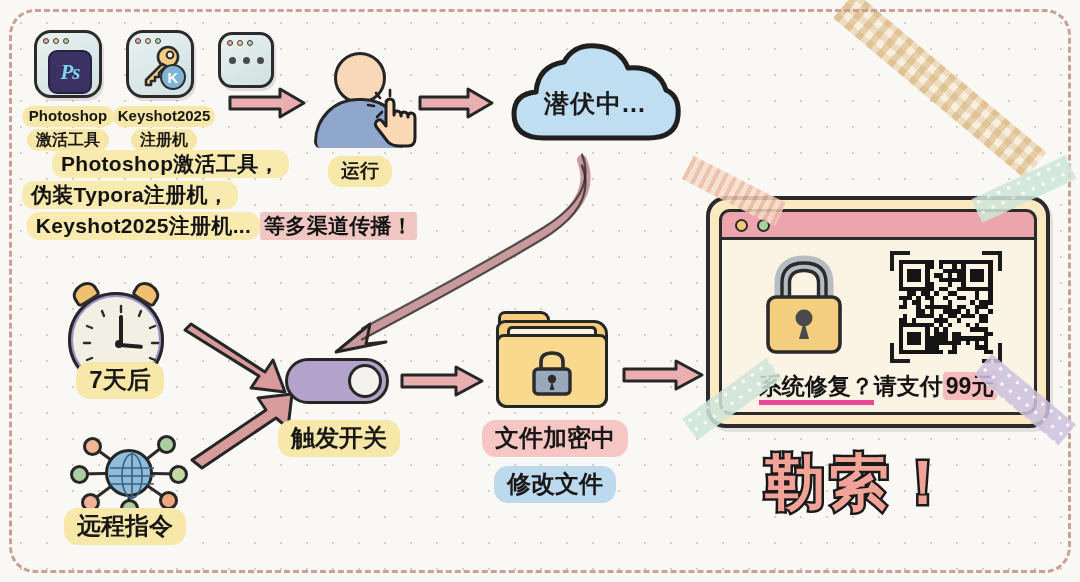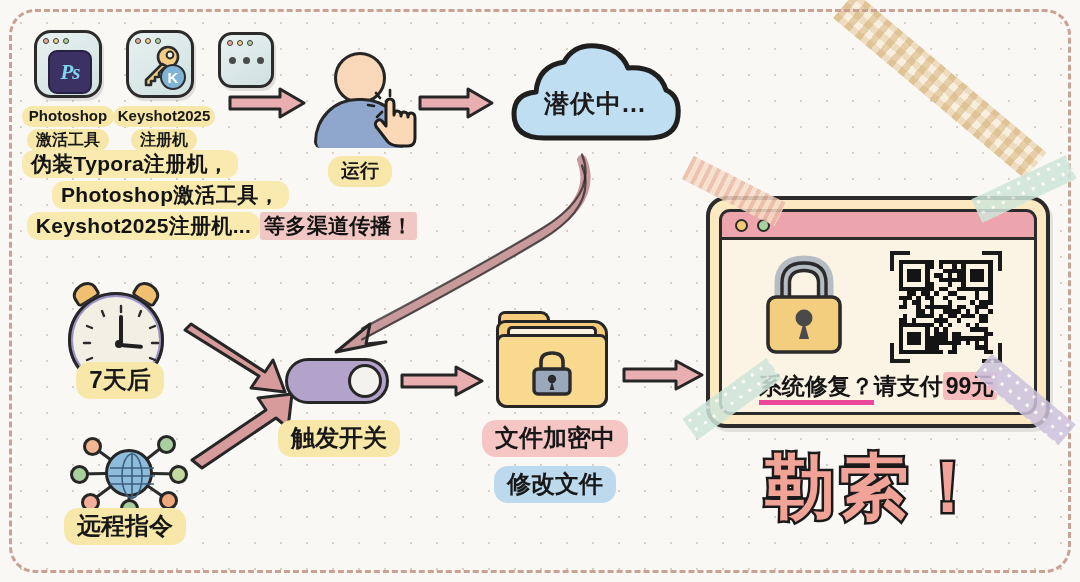--- a/index.html
+++ b/index.html
@@ -185,21 +185,21 @@
   #ransom-caption {
     position:absolute; left:0; right:0; bottom:10px; text-align:center;
     font-size:23px; font-weight:bold; color:#141414; white-space:nowrap;
   }
   .uline { border-bottom:5px solid #ec4899; padding-bottom:1px; }
   .amount-hl { background:#f6bcbd; border-radius:4px; padding:1px 3px; }
 
   
   #ransom-word {
     position:absolute; left:765px; top:452px;
-    font-size:70px; font-weight:bold; line-height:1;
+    font-size:60px; font-weight:bold; line-height:1;
     color:#f0a396;
     -webkit-text-stroke:5px #1a1a1a;
     paint-order:stroke fill;
     letter-spacing:4px;
     font-family:"DejaVu Sans","Liberation Sans",sans-serif;
     white-space:nowrap;
   }
 
   
   svg.arrow { position:absolute; overflow:visible; }
@@ -269,22 +269,22 @@
   <div class="node" style="left:110px; top:106px; width:108px;">
     <div class="cap" style="font-size:15px;">
       <span class="pill pill-yellow" style="padding:1px 5px;">Keyshot2025</span>
     </div>
     <div class="cap" style="font-size:16px; margin-top:2px;">
       <span class="pill pill-yellow" style="padding:1px 9px;">注册机</span>
     </div>
   </div>
 
   <div id="sentence">
+    <div style="padding-left:30px;"><span class="ln hl-y">Photoshop激活工具，</span></div>
     <div><span class="ln hl-y">伪装Typora注册机，</span></div>
-    <div style="padding-left:30px;"><span class="ln hl-y">Photoshop激活工具，</span></div>
     <div style="white-space:nowrap;text-align:center;"><span class="ln hl-y">Keyshot2025注册机...</span><span class="ln hl-p">等多渠道传播！</span></div>
   </div>
 
   <div class="node" style="left:305px; top:52px; width:110px;">
     <div class="person-head"></div>
     <div class="person-body"></div>
   </div>
   <svg class="arrow" style="left:370px; top:92px;" width="60" height="58" viewBox="0 0 60 58">
     <g stroke="#1f1f1f" stroke-width="2.6" stroke-linecap="round">
       <line x1="10" y1="6" x2="6" y2="1"></line>

